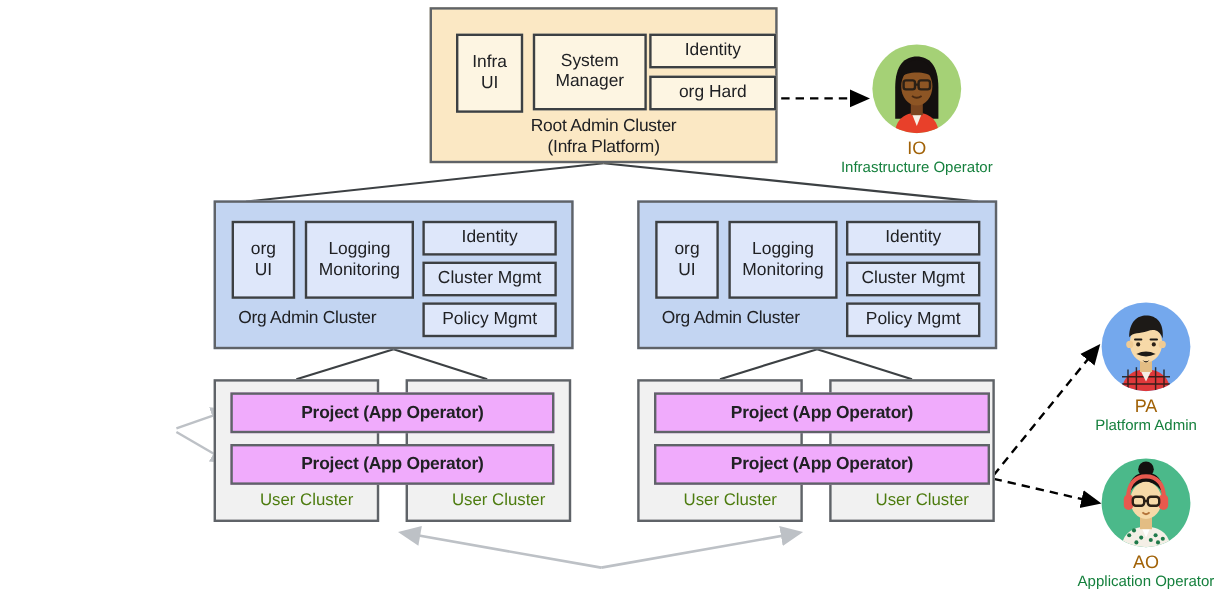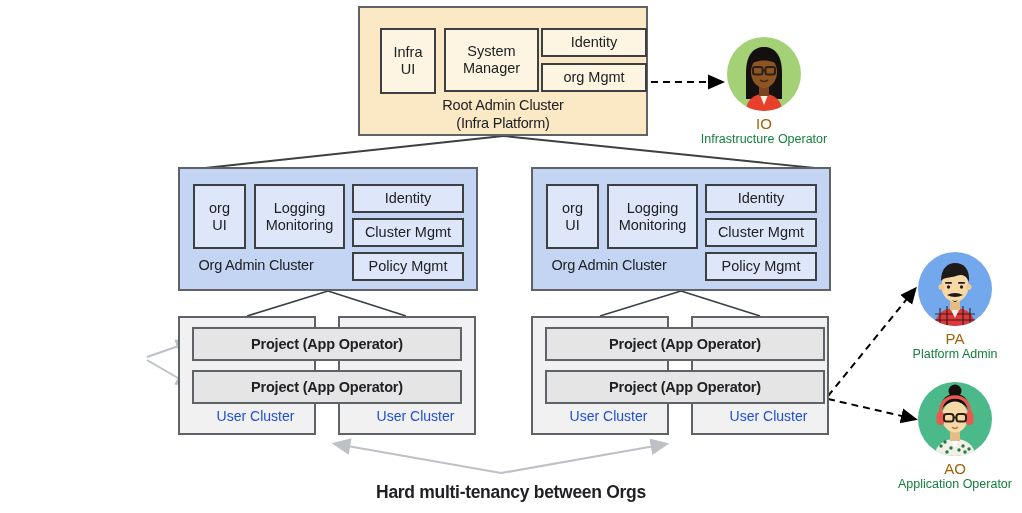--- a/index.html
+++ b/index.html
@@ -68,26 +68,26 @@
 
   
   .uc-group { position: absolute; top: 316px; }
   .user-cluster {
     position: absolute; top: 0; width: 138px; height: 119px;
     background: #f1f1f1;
     border: 2px solid #5f6368;
   }
   .uc-label {
     position: absolute; bottom: 9px; width: 100%;
-    text-align: center; font-size: 14px; color: #1d4ed8; padding-left: 17px;
+    text-align: center; font-size: 14px; color: #4d7c0f; padding-left: 17px;
   }
   .project-bar {
     position: absolute;
     height: 34px;
-    background: #e5e5e5;
+    background: #f0abfc;
     border: 2px solid #5f6368;
     display: flex; align-items: center; justify-content: center;
     font-weight: bold; font-size: 14.5px;
     letter-spacing: -0.2px;
     color: #202124;
     z-index: 4;
   }
 
   
   .side-note {
@@ -181,21 +181,21 @@
   </svg>
 
   <div class="box root-cluster">
     <div class="root-sub" style="left:20px; top:20px; width:56px; height:66px;">
       <span>Infra<br>UI</span>
     </div>
     <div class="root-sub" style="left:84px; top:20px; width:95px; height:64px;">
       <span>System<br>Manager</span>
     </div>
     <div class="root-sub" style="left:181px; top:20px; width:106px; height:29px;">Identity</div>
-    <div class="root-sub" style="left:181px; top:55px; width:106px; height:29px;">org Mgmt</div>
+    <div class="root-sub" style="left:181px; top:55px; width:106px; height:29px;">org Hard</div>
 
     <div class="cluster-label" style="left:0; top:88px;">
       <span>Root Admin Cluster</span><br>
       <span>(Infra Platform)</span>
     </div>
   </div>
 
   <div class="box org-cluster" style="left:178px;">
     <div class="org-sub" style="left:13px; top:15px; width:53px; height:65px;">
       <span>org<br>UI</span>
@@ -240,21 +240,20 @@
       <div class="uc-label">User Cluster</div>
     </div>
     <div class="user-cluster" style="left:160px;">
       <div class="uc-label">User Cluster</div>
     </div>
     <div class="project-bar" style="left:14px; top:11px; width:280px;">Project (App Operator)</div>
     <div class="project-bar" style="left:14px; top:54px; width:280px;">Project  (App Operator)</div>
   </div>
 
 
-  <div class="bottom-caption">Hard multi-tenancy between Orgs</div>
 
   <div class="persona" style="left:684px; top:37px;">
     <div class="avatar" style="background:#a5d176;">
       <svg viewBox="0 0 74 74" width="74" height="74">
 
         <path d="M19,36 C19,17 27,10 37,10 C47,10 55,17 55,36 L55,62 L19,62 Z" fill="#14100f"></path>
 
         <path d="M19,74 C19,63 27,57 37,57 C47,57 55,63 55,74 Z" fill="#e8402a"></path>
         <path d="M33,58 L37,68 L41,58 L37,56 Z" fill="#f7f1e6"></path>
 

